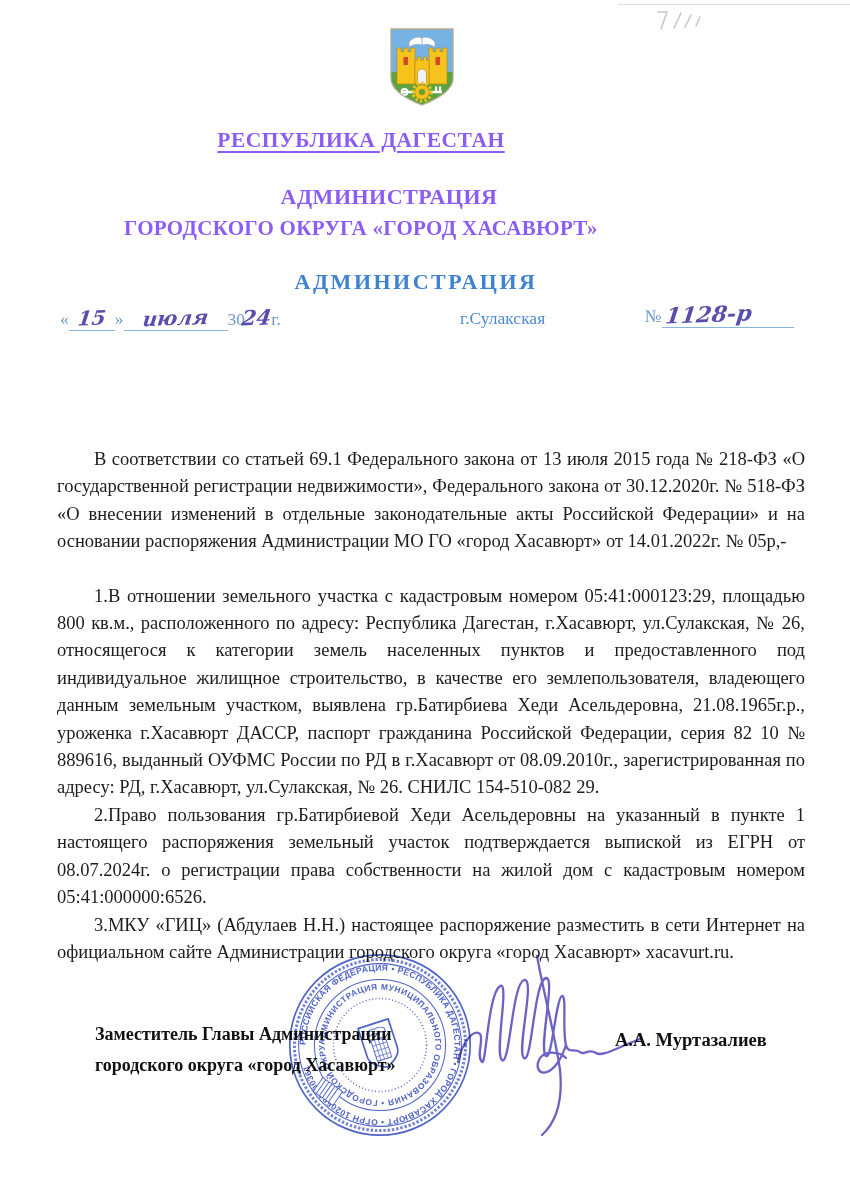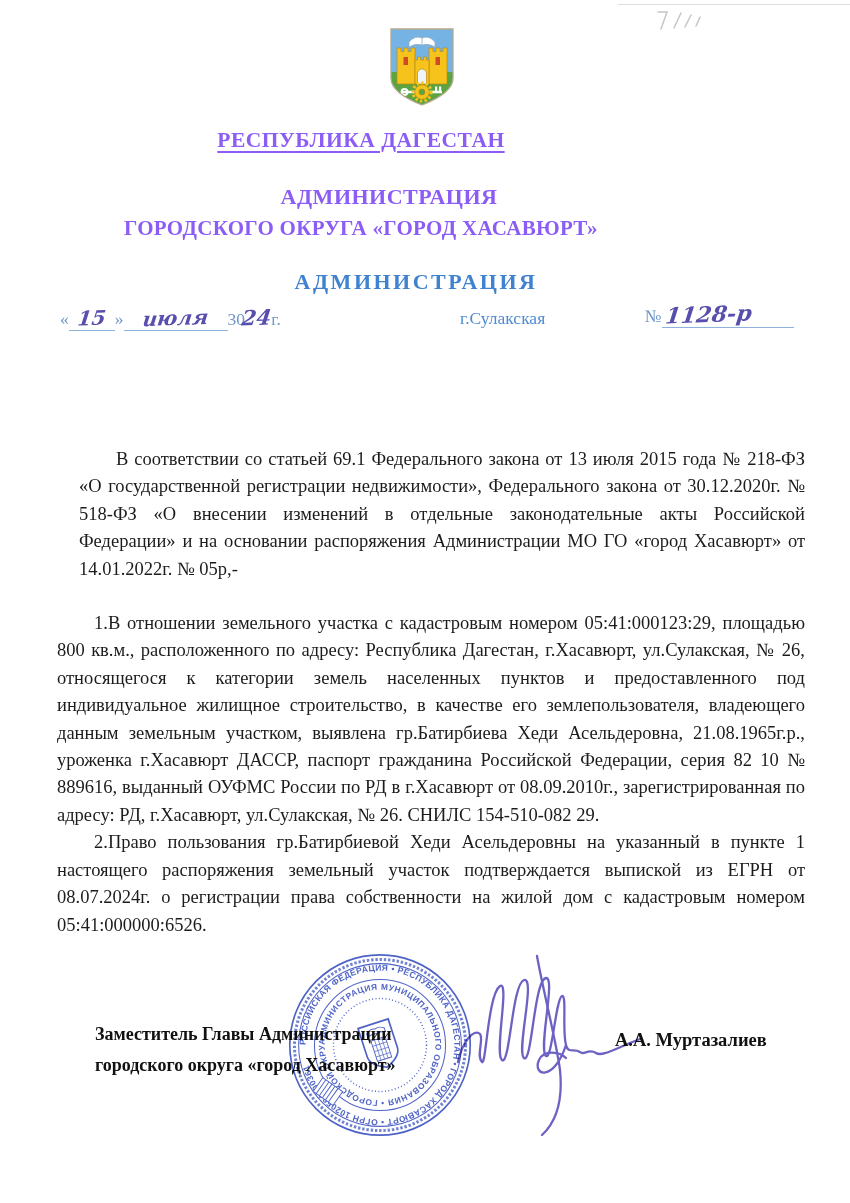--- a/index.html
+++ b/index.html
@@ -38,21 +38,21 @@
   .hand-yr{margin-left:-3px;font-size:21px;}
   .dl-city{position:absolute;left:460px;top:5px;color:#4d8bd1;}
   .dl-num{position:absolute;left:645px;top:0;}
   .dl-num .hand{font-size:22px;}
   
   .doc-title{top:391px;left:25px;width:800px;text-align:center;
     font-weight:bold;font-size:18px;color:#111;}
   .body-text{top:446px;left:57px;width:748px;font-size:18.5px;line-height:27.4px;
     text-align:justify;color:#1c1c1c;}
   .body-text p{margin:0;text-indent:37px;}
-  .body-text p.gap-after{margin-bottom:27px;margin-left:22px;}
+  .body-text p.gap-after{margin-bottom:27px;}
   
   .sig-post{top:1019px;left:95px;width:345px;font-weight:bold;font-size:18px;line-height:31px;color:#111;}
   .sig-name{top:1030px;left:615px;font-weight:bold;font-size:18.5px;color:#111;}
   .stamp{left:287px;top:952px;width:186px;height:186px;mix-blend-mode:multiply;opacity:.92;}
   .signature{left:440px;top:950px;width:210px;height:205px;mix-blend-mode:multiply;}
   .pencil{left:650px;top:7px;width:72px;height:28px;}
 </style>
 </head>
 <body>
 
@@ -117,20 +117,21 @@
     <span class="dl-num">
       <span class="printed">№</span><span class="slot slot-num"><span class="hand">1128-р</span></span>
     </span>
   </div>
 
 
   <div class="abs body-text">
     <p class="gap-after">В соответствии со статьей 69.1 Федерального закона от 13 июля 2015 года № 218-ФЗ «О государственной регистрации недвижимости», Федерального закона от 30.12.2020г. № 518-ФЗ «О внесении изменений в отдельные законодательные акты Российской Федерации» и на основании распоряжения Администрации МО ГО «город Хасавюрт» от 14.01.2022г. № 05р,-</p>
     <p>1.В отношении земельного участка с кадастровым номером 05:41:000123:29, площадью 800 кв.м., расположенного по адресу: Республика Дагестан, г.Хасавюрт, ул.Сулакская, № 26, относящегося к категории земель населенных пунктов и предоставленного под индивидуальное жилищное строительство, в качестве его землепользователя, владеющего данным земельным участком, выявлена гр.Батирбиева Хеди Асельдеровна, 21.08.1965г.р., уроженка г.Хасавюрт ДАССР, паспорт гражданина Российской Федерации, серия 82 10 № 889616, выданный ОУФМС России по РД в г.Хасавюрт от 08.09.2010г., зарегистрированная по адресу: РД, г.Хасавюрт, ул.Сулакская, № 26. СНИЛС 154-510-082 29.</p>
     <p>2.Право пользования гр.Батирбиевой Хеди Асельдеровны на указанный в пункте 1 настоящего распоряжения земельный участок подтверждается выпиской из ЕГРН от 08.07.2024г. о регистрации права собственности на жилой дом с кадастровым номером 05:41:000000:6526.</p>
+    <p>3.МКУ «ГИЦ» (Абдулаев Н.Н.) настоящее распоряжение разместить в сети Интернет на официальном сайте Администрации городского округа «город Хасавюрт» xacavurt.ru.</p>
   </div>
 
   <div class="abs sig-post">
     <div>Заместитель Главы Администрации</div>
     <div>городского округа «город Хасавюрт»</div>
   </div>
   <div class="abs sig-name">А.А. Муртазалиев</div>
 
   <svg class="abs stamp" viewBox="0 0 200 200">
     <defs>

